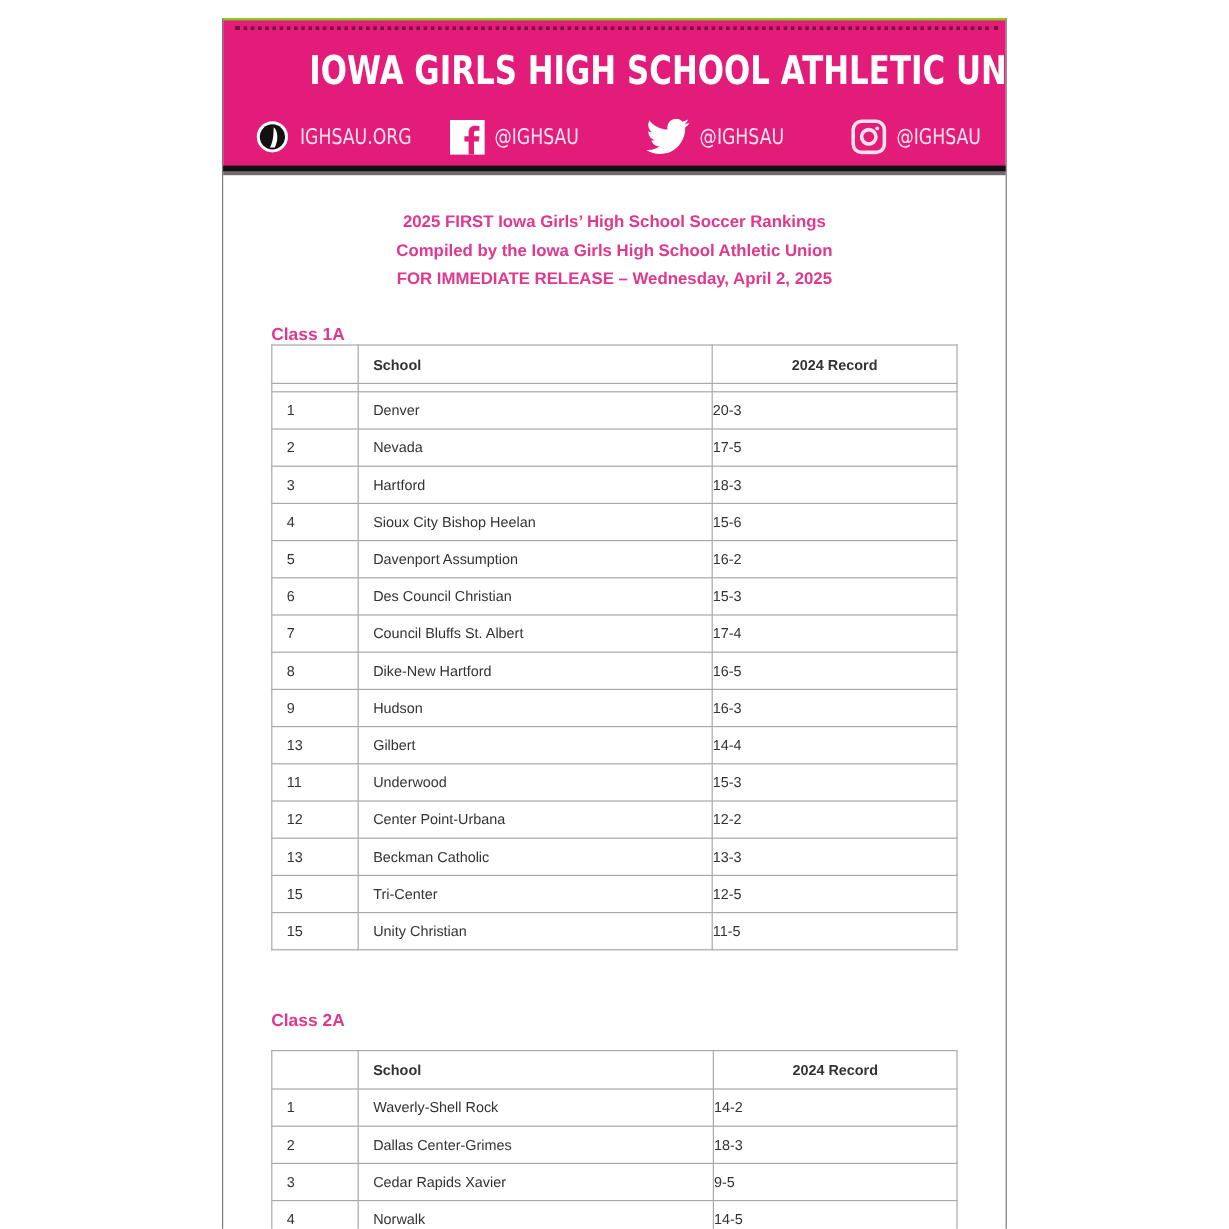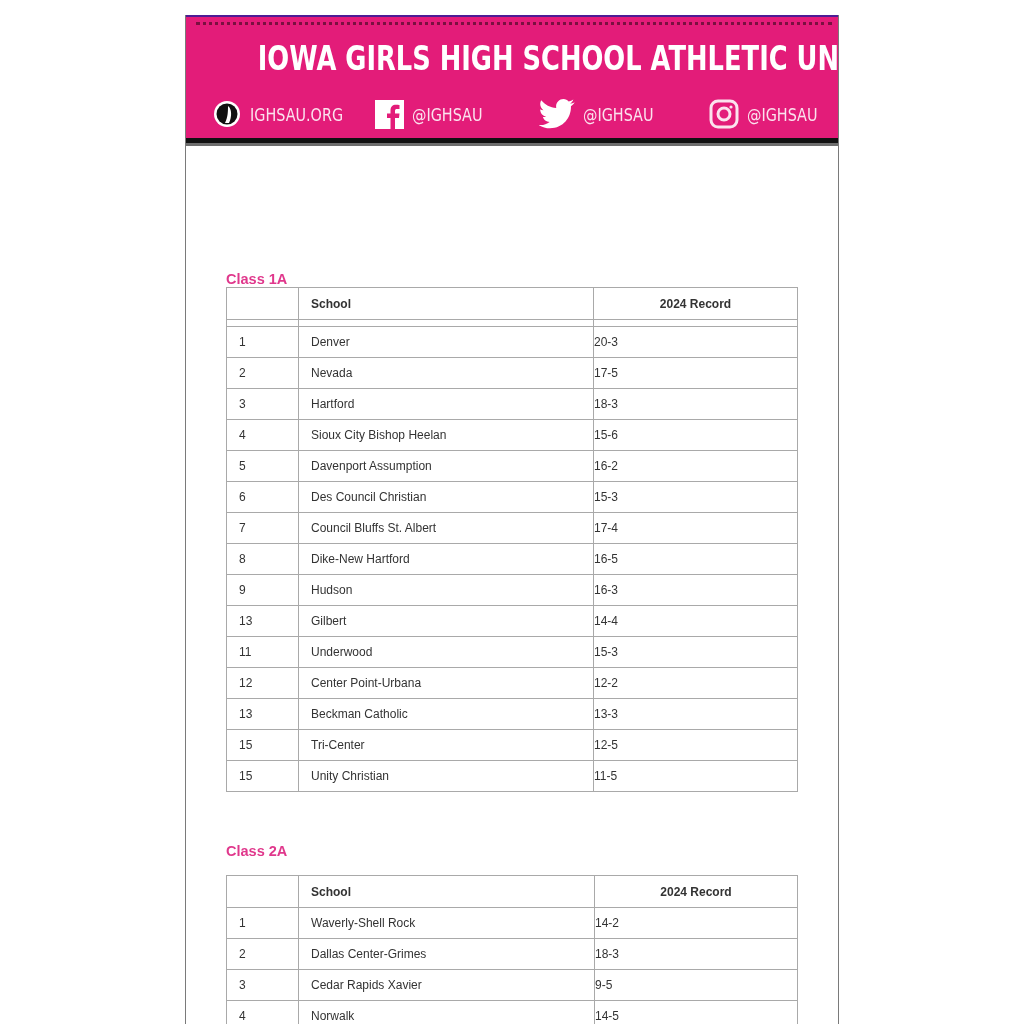--- a/index.html
+++ b/index.html
@@ -6,21 +6,21 @@
   body { width: 1024px; height: 1024px; overflow: hidden; position: relative; font-family: "Liberation Sans", sans-serif; }
 
   .page {
     position: absolute; left: 185px; top: 15px; width: 652px; height: 1040px;
     border-left: 1px solid #7a7a7a; border-right: 1px solid #7a7a7a;
     background: #fff;
   }
   .banner {
     position: relative; width: 652px; height: 128px;
     background: #e31c79;
-    border-top: 2px solid #4c1d95;
+    border-top: 2px solid #84cc16;
     box-sizing: border-box;
   }
   .banner .dots {
     position: absolute; left: 10px; right: 6px; top: 5px; height: 0;
     border-top: 3px dotted #7a1040;
   }
   .banner .title {
     position: absolute; left: 0; right: 0; top: 22px; text-align: center;
     color: #ffffff; font-family: "DejaVu Sans", sans-serif; font-weight: bold;
     font-size: 33px; letter-spacing: 0px; transform: scaleX(0.78); transform-origin: center;
@@ -103,20 +103,25 @@
             <circle cx="22" cy="8" r="1.6" fill="#fbe3ee"></circle>
           </svg>
         </span>
         <span class="lbl">@IGHSAU</span>
       </div>
     </div>
     <div class="bar"></div>
     <div class="bar2"></div>
   </div>
 
+  <div class="heading-lines">
+    <div>2025 FIRST Iowa Girls’ High School Soccer Rankings</div>
+    <div>Compiled by the Iowa Girls High School Athletic Union</div>
+    <div>FOR IMMEDIATE RELEASE – Wednesday, April 2, 2025</div>
+  </div>
 
   <div class="class-title" style="top:240px;margin-top:16px;">Class 1A</div>
   <table class="rank" style="top:272px;">
     <thead>
       <tr>
         <th class="c-rank"></th>
         <th class="c-school">School</th>
         <th class="c-rec" style="text-align:center;">2024 Record</th>
       </tr>
     </thead>

